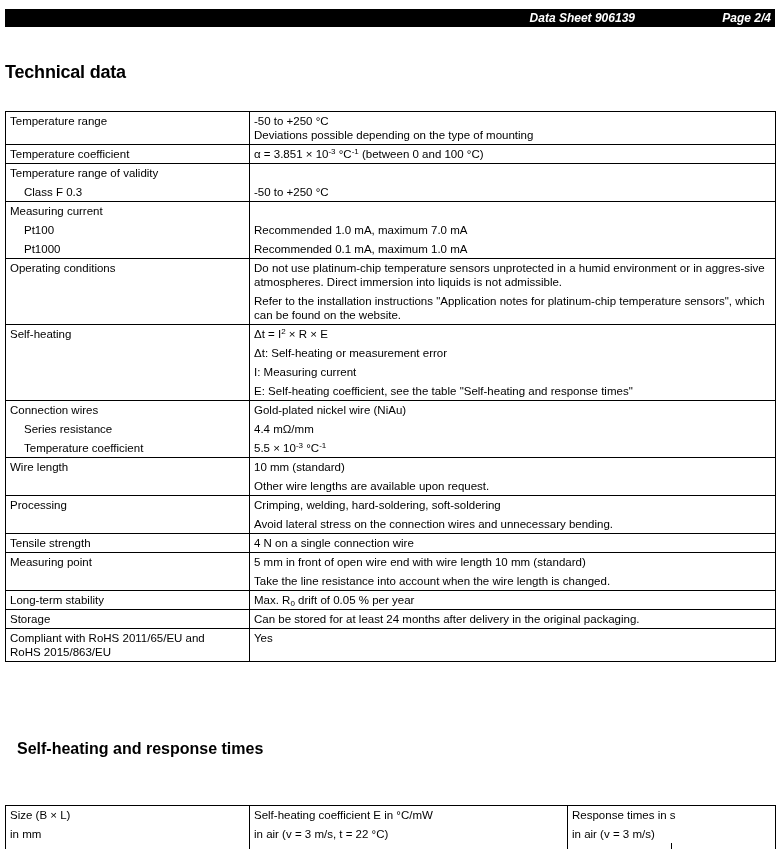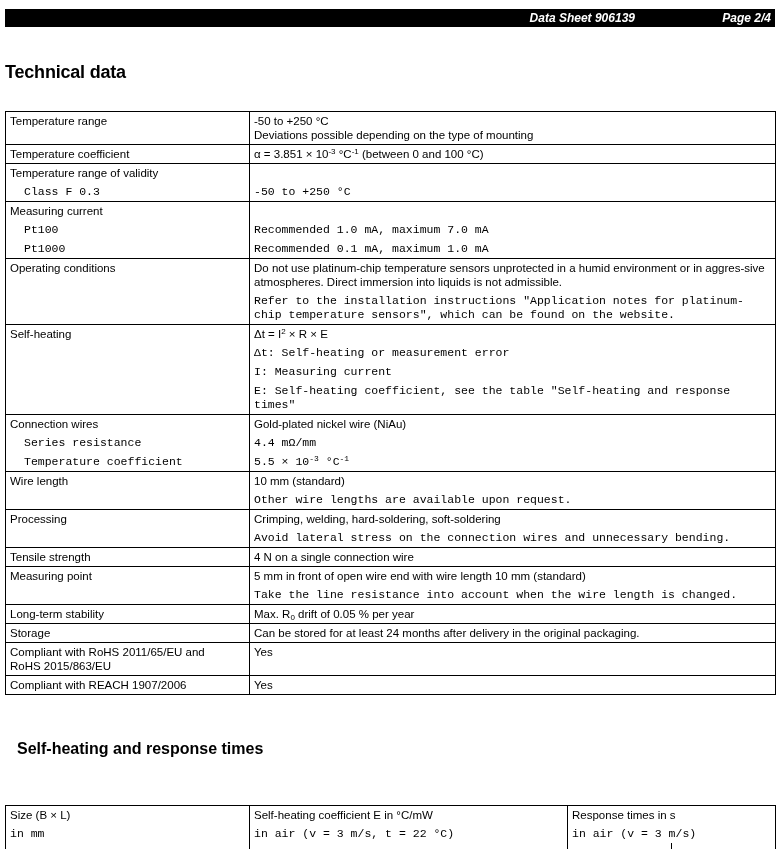--- a/index.html
+++ b/index.html
@@ -25,21 +25,21 @@
     position: absolute; border-collapse: collapse; table-layout: fixed;
     font-size: 11.5px; line-height: 14px;
   }
   table td {
     border: 1.2px solid #000; vertical-align: top; padding: 2px 4px 2px 4px;
   }
   #tech { left: 5px; top: 111px; width: 770px; }
   #tech col.c1 { width: 244px; }
   #tech col.c2 { width: 526px; }
   .line { display: block; }
-  .line.gap { margin-top: 5px; font-family: Liberation Mono, monospace; }
+  .line.gap { margin-top: 5px; }
   .indent { padding-left: 14px; }
   sup, sub { font-size: 8px; line-height: 0; }
   sup { vertical-align: 4px; }
   sub { vertical-align: -2px; }
   #sh { left: 5px; top: 805px; width: 770px; }
   #sh col.a { width: 244px; }
   #sh col.b { width: 318px; }
   #sh col.c { width: 104px; }
   #sh col.d { width: 104px; }
   #sh td.nobot { border-bottom: none; margin-left: 32px; }
@@ -156,24 +156,20 @@
       <td><span>Storage</span></td>
       <td><span>Can be stored for at least 24 months after delivery in the original packaging.</span></td>
     </tr>
     <tr>
       <td>
         <span class="line">Compliant with RoHS 2011/65/EU and</span>
         <span class="line">RoHS 2015/863/EU</span>
       </td>
       <td><span>Yes</span></td>
     </tr>
-    <tr>
-      <td><span>Compliant with REACH 1907/2006</span></td>
-      <td><span>Yes</span></td>
-    </tr>
   </tbody>
 </table>
 
 <h2 class="subtitle">Self-heating and response times</h2>
 
 <table id="sh">
   <colgroup>
       <col class="a">
       <col class="b">
       <col class="c">

